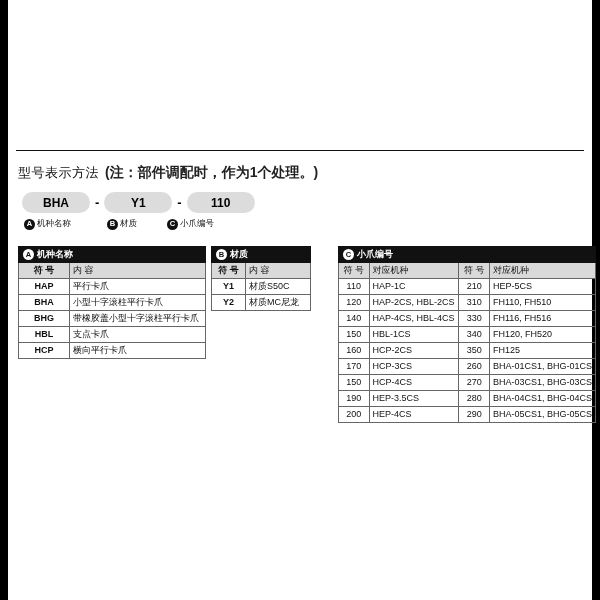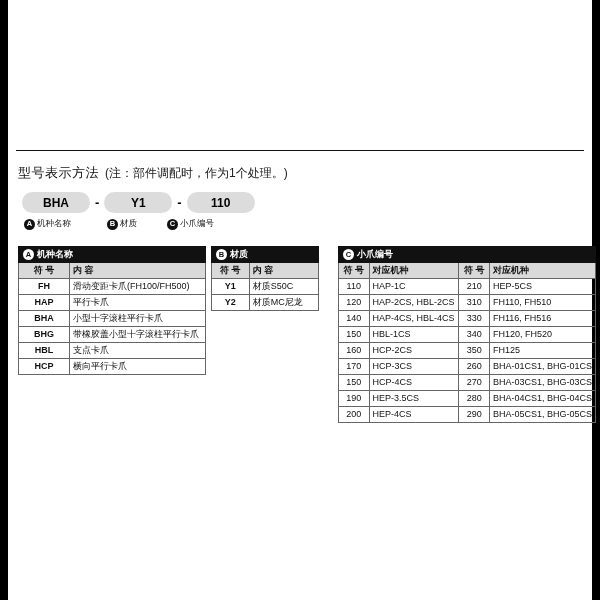--- a/index.html
+++ b/index.html
@@ -38,22 +38,23 @@
     display:flex;
     align-items:baseline;
     gap:6px;
   }
   .title-main{
     font-size:13px;
     font-weight:normal;
     letter-spacing:0.5px;
   }
   .title-note{
-    font-size:12px;
+    font-size:14px;
     color:#222;
+    font-weight:bold;
   }
 
   
   .code-row{
     position:absolute;
     left:14px;
     top:192px;
     display:flex;
     align-items:center;
     gap:5px;
@@ -118,31 +119,31 @@
     color:#fff;
     border:1px solid #111;
     font-weight:bold;
     font-size:9px;
     padding:1px 4px;
   }
   .hdr-band .circ{background:#fff;color:#111;margin-right:3px;vertical-align:middle;}
   .sub-hdr td{
     background:#d9d9d9;
     text-align:center;
-    font-weight:bold;
+    font-weight:normal;
   }
   .ctr{text-align:center;}
 
   
   #table-a{left:10px;top:246px;width:188px;}
   #table-a td.c1{width:52px;text-align:center;font-weight:bold;}
   #table-a td.c2{width:130px;text-align:left;}
 
   
-  #table-b{left:203px;top:246px;width:108px;}
+  #table-b{left:203px;top:246px;width:100px;}
   #table-b td.c1{width:42px;text-align:center;font-weight:bold;}
   #table-b td.c2{width:76px;text-align:left;}
 
   
   #table-c{left:330px;top:246px;width:258px;}
   #table-c td.c1{width:40px;text-align:center;}
   #table-c td.c2{width:88px;text-align:left;}
   #table-c td.c3{width:40px;text-align:center;}
   #table-c td.c4{width:86px;text-align:left;}
 </style>
@@ -189,24 +190,20 @@
         <tr class="hdr-band">
       <td colspan="2">
         <span class="circ">A</span><span>机种名称</span>
       </td>
     </tr>
     <tr class="sub-hdr">
       <td class="c1">符 号</td>
       <td class="c2 ctr">内 容</td>
     </tr>
     <tr>
-      <td class="c1">FH</td>
-      <td class="c2">滑动变距卡爪(FH100/FH500)</td>
-    </tr>
-    <tr>
       <td class="c1">HAP</td>
       <td class="c2">平行卡爪</td>
     </tr>
     <tr>
       <td class="c1">BHA</td>
       <td class="c2">小型十字滚柱平行卡爪</td>
     </tr>
     <tr>
       <td class="c1">BHG</td>
       <td class="c2">带橡胶盖小型十字滚柱平行卡爪</td>

